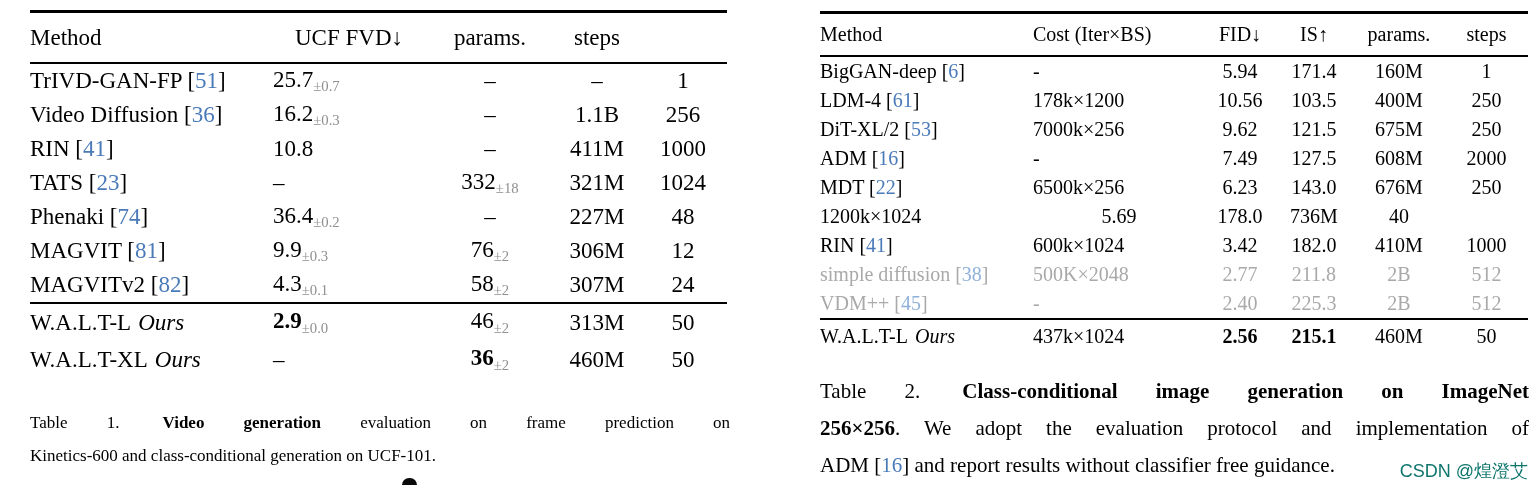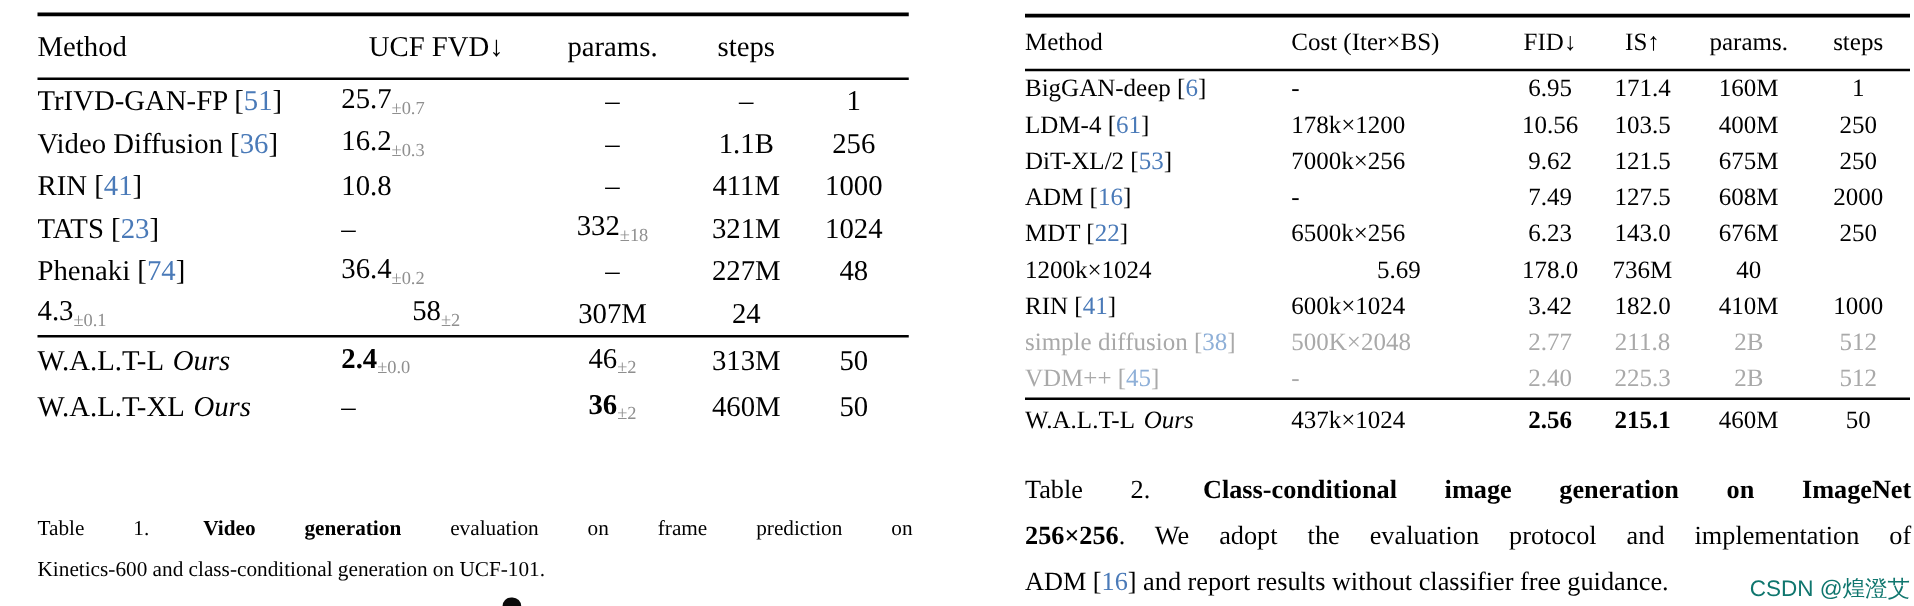--- a/index.html
+++ b/index.html
@@ -89,29 +89,37 @@
     <div class="cC">1024</div>
   </div>
   <div class="row">
     <div class="c1"><span>Phenaki [</span><a class="cite">74</a><span>]</span></div>
     <div class="c2"><span>36.4</span><span class="sub">±0.2</span></div>
     <div class="cC"><span>–</span></div>
     <div class="cC">227M</div>
     <div class="cC">48</div>
   </div>
   <div class="row">
+    <div class="c1"><span>MAGVIT [</span><a class="cite">81</a><span>]</span></div>
+    <div class="c2"><span>9.9</span><span class="sub">±0.3</span></div>
+    <div class="cC"><span>76</span><span class="sub">±2</span></div>
+    <div class="cC">306M</div>
+    <div class="cC">12</div>
+  </div>
+  <div class="row">
+    <div class="c1"><span>MAGVITv2 [</span><a class="cite">82</a><span>]</span></div>
     <div class="c2"><span>4.3</span><span class="sub">±0.1</span></div>
     <div class="cC"><span>58</span><span class="sub">±2</span></div>
     <div class="cC">307M</div>
     <div class="cC">24</div>
   </div>
   <div class="rule thin"></div>
   <div class="row blk2">
     <div class="c1"><span>W.A.L.T-L</span><i class="ours">Ours</i></div>
-    <div class="c2"><span class="b">2.4</span><span class="sub">±0.0</span></div>
+    <div class="c2"><span class="b">2.9</span><span class="sub">±0.0</span></div>
     <div class="cC"><span>46</span><span class="sub">±2</span></div>
     <div class="cC">313M</div>
     <div class="cC">50</div>
   </div>
   <div class="row blk2">
     <div class="c1"><span>W.A.L.T-XL</span><i class="ours">Ours</i></div>
     <div class="c2"><span>–</span></div>
     <div class="cC"><span class="b">36</span><span class="sub">±2</span></div>
     <div class="cC">460M</div>
     <div class="cC">50</div>
@@ -126,21 +134,21 @@
     <div class="cC">FID↓</div>
     <div class="cC">IS↑</div>
     <div class="cC">params.</div>
     <div class="cC">steps</div>
   </div>
   <div class="rule thin"></div>
 
   <div class="row">
     <div class="c1"><span>BigGAN-deep [</span><a class="cite">6</a><span>]</span></div>
     <div class="c2">-</div>
-    <div class="cC">6.95</div>
+    <div class="cC">5.94</div>
     <div class="cC">171.4</div>
     <div class="cC">160M</div>
     <div class="cC">1</div>
   </div>
   <div class="row">
     <div class="c1"><span>LDM-4 [</span><a class="cite">61</a><span>]</span></div>
     <div class="c2">178k×1200</div>
     <div class="cC">10.56</div>
     <div class="cC">103.5</div>
     <div class="cC">400M</div>

